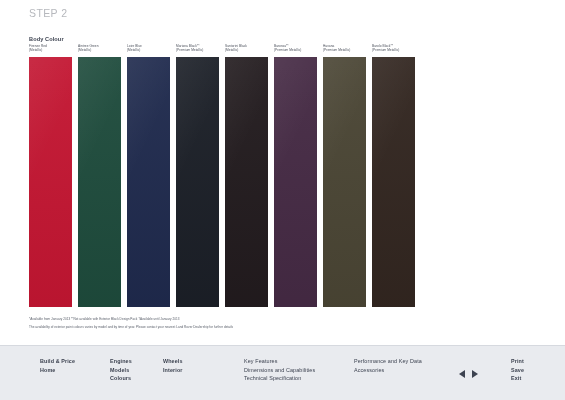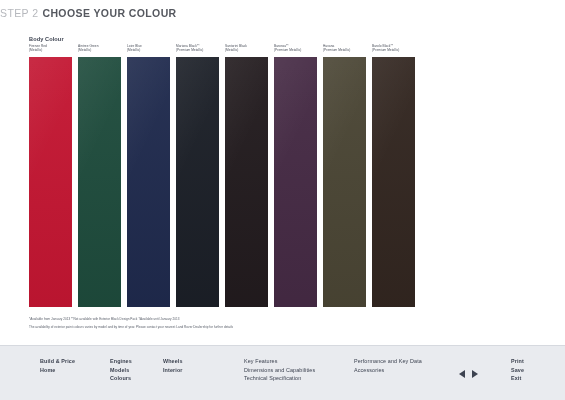--- a/index.html
+++ b/index.html
@@ -17,20 +17,21 @@
   }
 
   
   .header {
     position: absolute;
     left: 0; top: 0;
     width: 565px;
     height: 26px;
     display: flex;
     align-items: center;
+    padding-left: 29px;
     box-sizing: border-box;
   }
   .step-label {
     font-size: 10.5px;
     letter-spacing: 0.4px;
     color: #b6b8bd;
     font-weight: 400;
     margin-right: 4px;
   }
   .step-title {
@@ -173,21 +174,20 @@
     position: absolute;
     left: 511px;
     top: 11px;
   }
 </style>
 </head>
 <body>
 
 <div class="header">
   <span class="step-label">STEP 2</span>
-  <span class="step-title">CHOOSE YOUR COLOUR</span>
 </div>
 
 <div class="section-title">Body Colour</div>
 
 <div class="swatch-row">
 
   <div class="swatch-cell">
     <span class="swatch-name">Firenze Red</span>
     <span class="swatch-sub">(Metallic)</span>
     <div class="swatch-chip" style="background-color: rgb(195, 22, 50);"></div>

